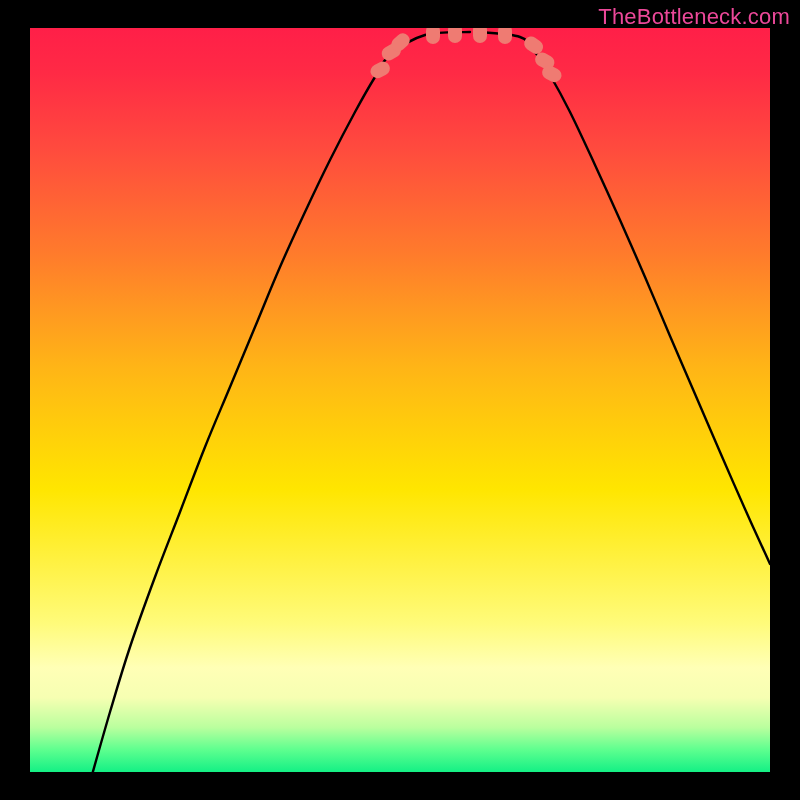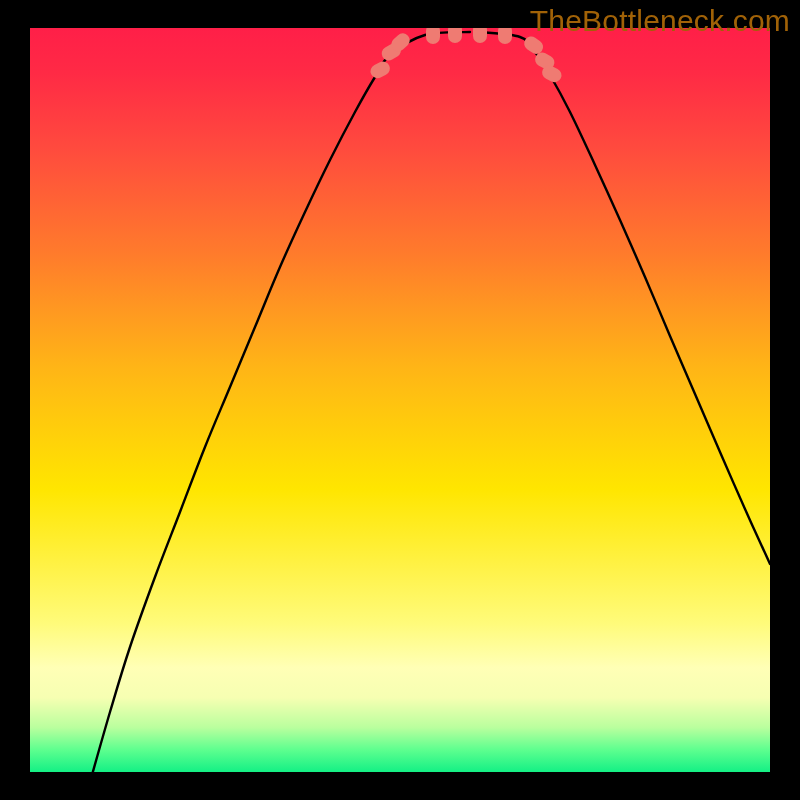--- a/index.html
+++ b/index.html
@@ -53,22 +53,22 @@
     position: absolute;
     left: 0;
     top: 0;
     width: 100%;
     height: 100%;
   }
   .watermark {
     position: absolute;
     top: 4px;
     right: 10px;
-    color: #a16207;
-    font-size: 30px;
+    color: #ec4899;
+    font-size: 22px;
     font-weight: 500;
     letter-spacing: 0.2px;
     user-select: none;
   }
 </style>
 </head>
 <body>
 
 <div class="frame">
   <div class="plot">

